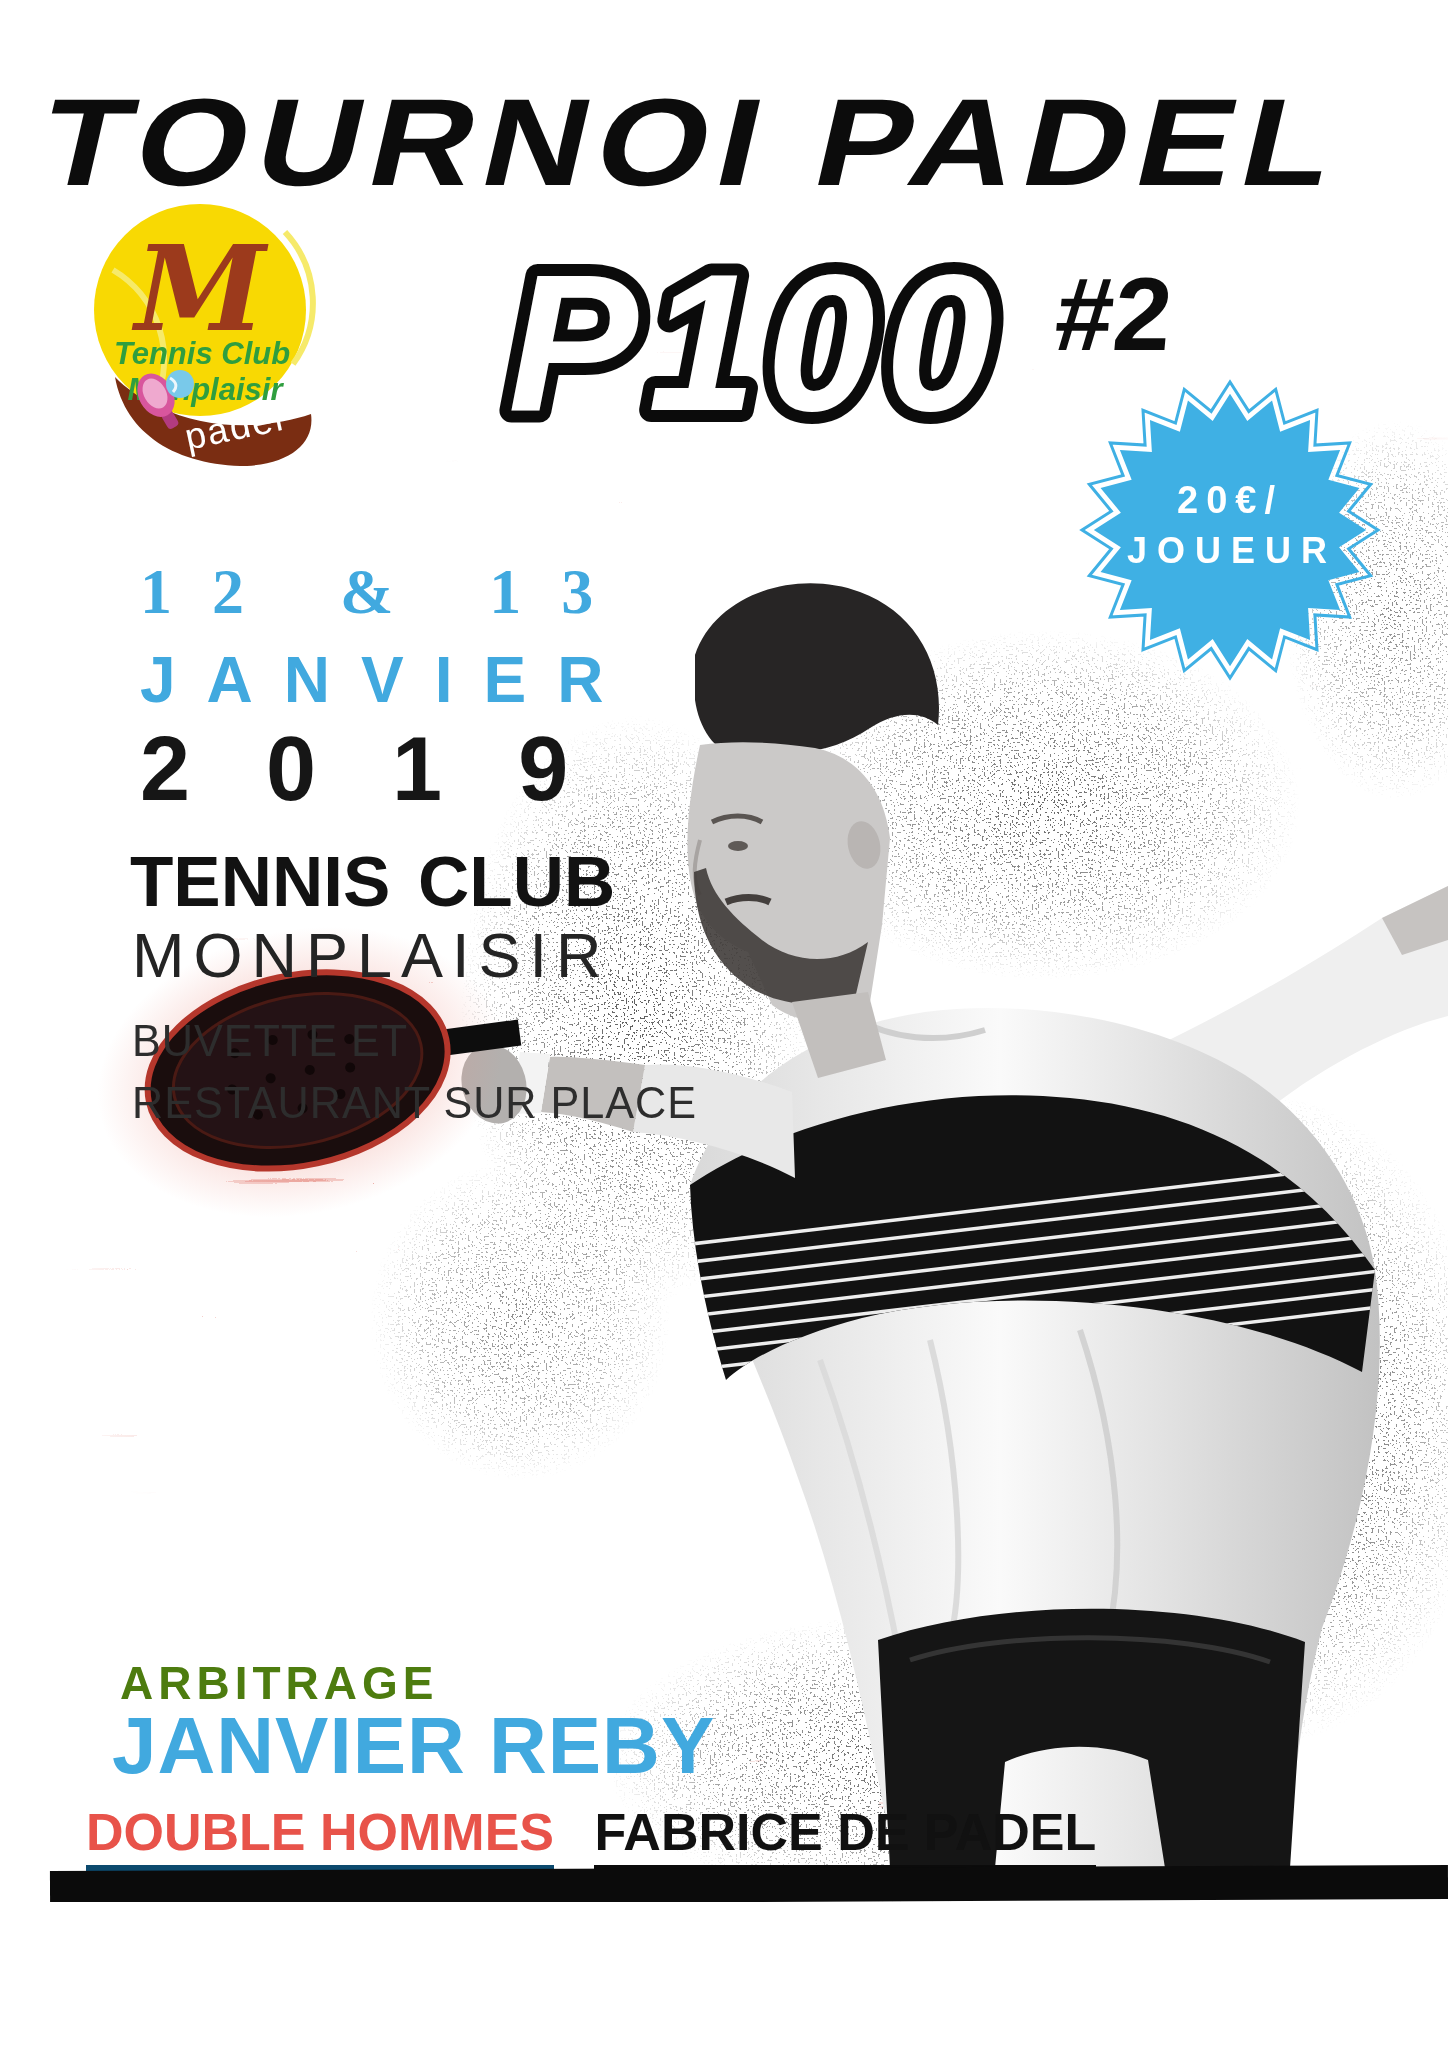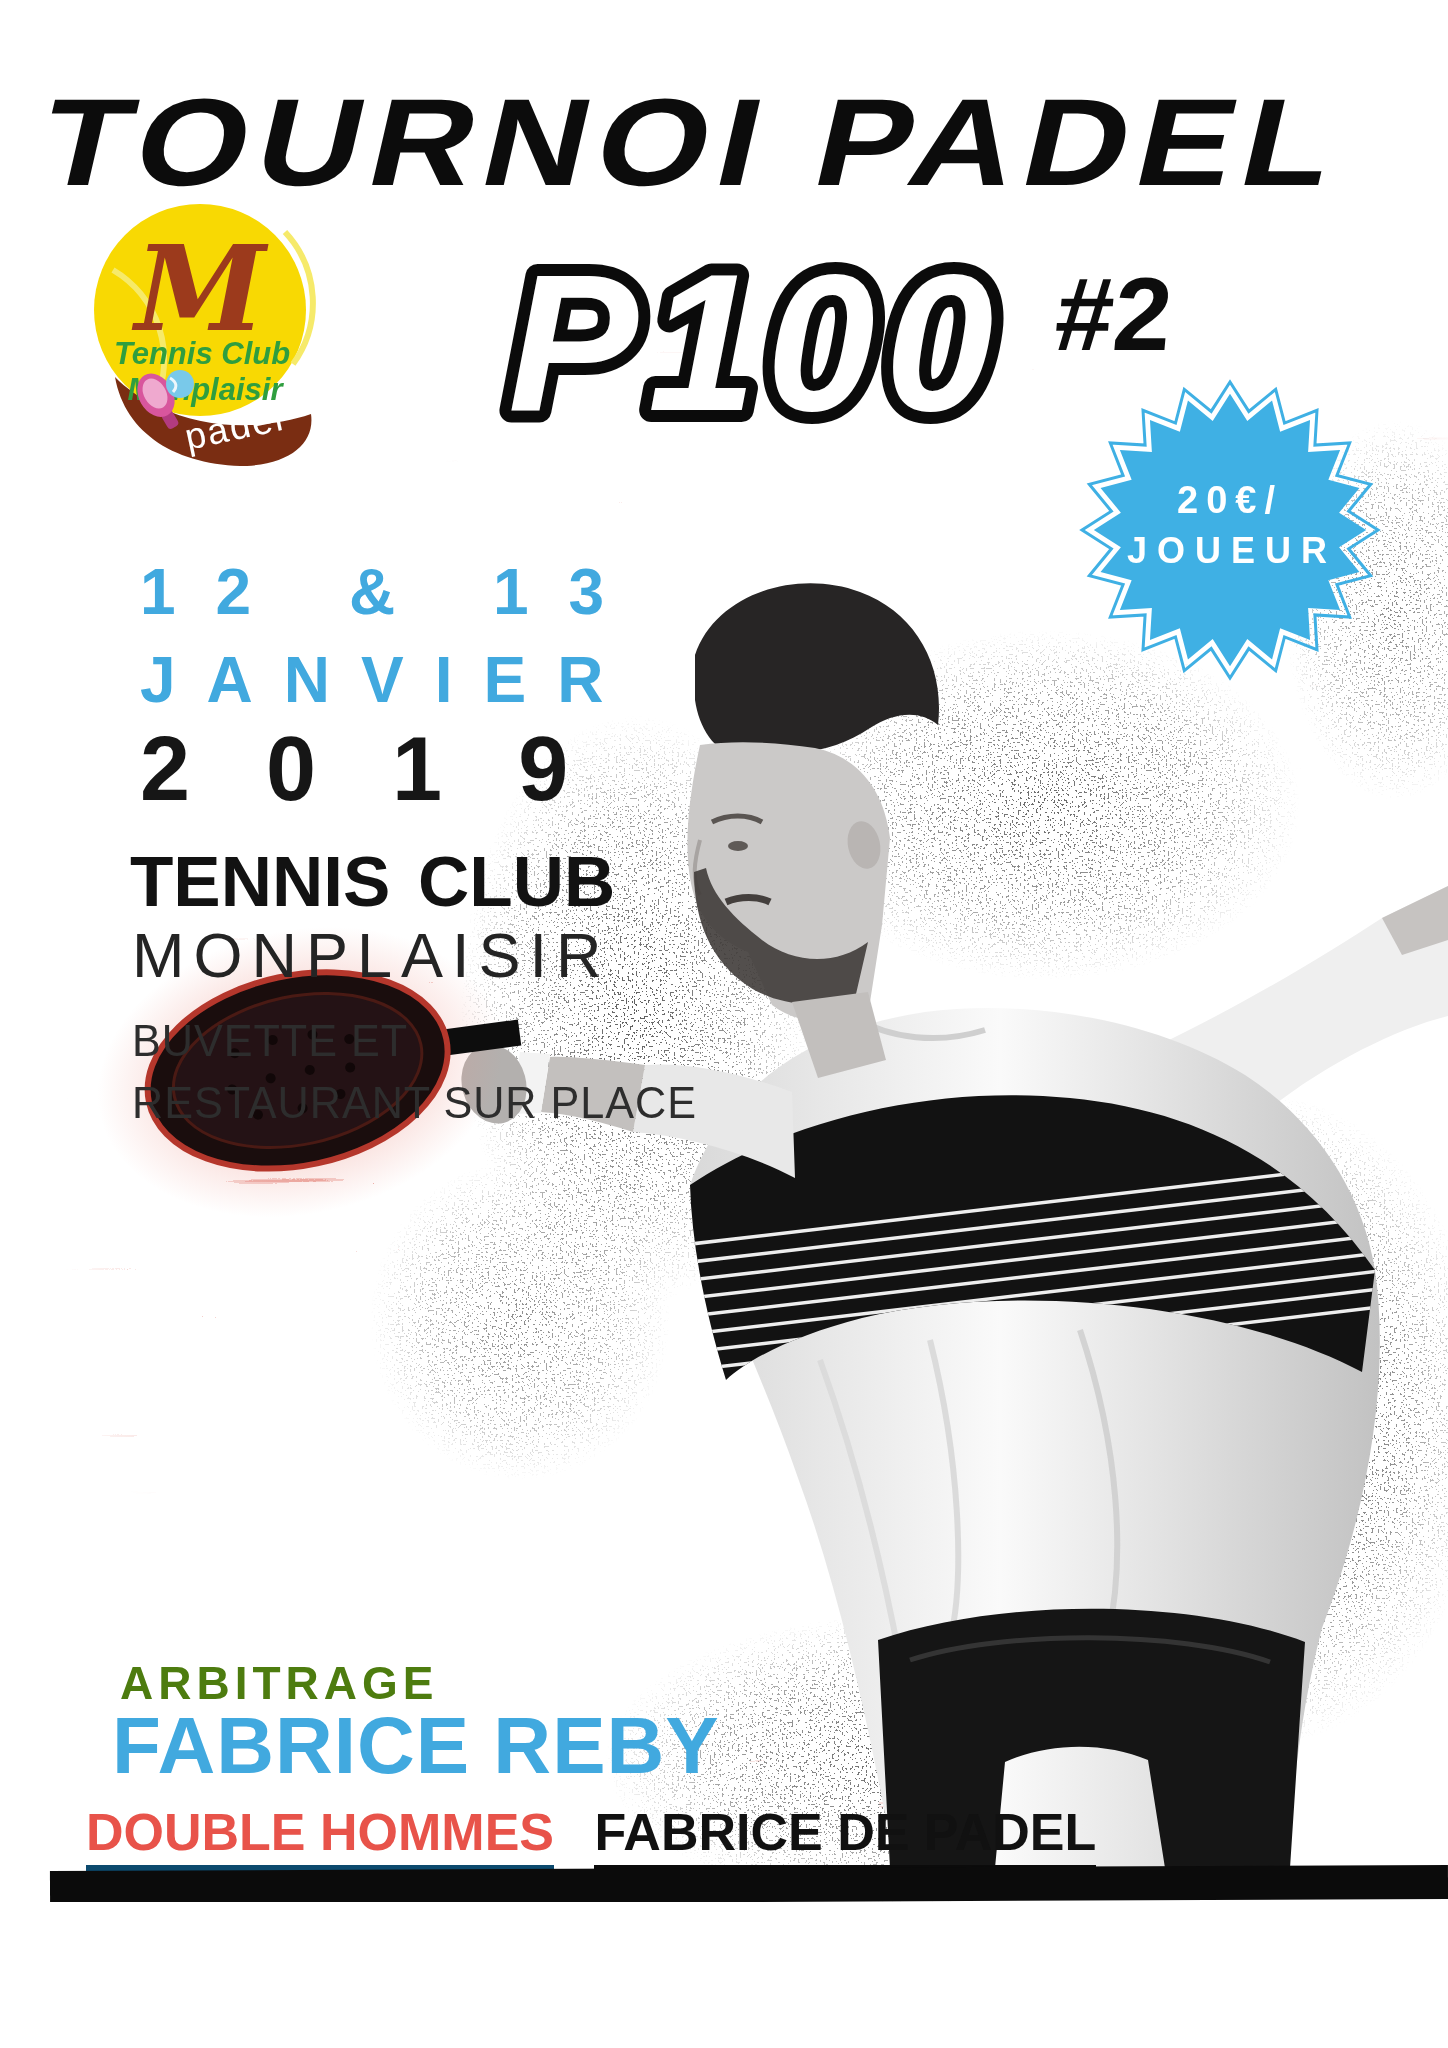--- a/index.html
+++ b/index.html
@@ -7,21 +7,21 @@
           font-family:"Liberation Sans",sans-serif;}
   .abs{position:absolute;}
   
   #art{position:absolute;left:0;top:0;z-index:1;}
   .z3{z-index:3;} .z4{z-index:4;} .z5{z-index:5;}
   
   .title{left:58px;top:80px;font-size:124px;font-weight:900;color:#0c0c0c;white-space:nowrap;
          letter-spacing:8px;transform:skewX(-13deg) scaleX(1.16);transform-origin:left top;line-height:1;}
   .edition{left:1056px;top:262px;font-size:104px;font-weight:900;color:#0d0d0d;transform:skewX(-5deg);line-height:1;}
   
-  .d1{left:140px;top:560px;font-size:64px;font-weight:900;color:#41a9df;letter-spacing:40px;white-space:nowrap;line-height:1;}
+  .d1{left:140px;top:560px;font-size:64px;font-weight:900;color:#41a9df;letter-spacing:40px;white-space:nowrap;line-height:1;font-family:Liberation Serif, serif;}
   .d2{left:140px;top:648px;font-size:64px;font-weight:900;color:#41a9df;letter-spacing:31px;white-space:nowrap;line-height:1;}
   .d3{left:140px;top:724px;font-size:90px;font-weight:700;color:#161616;letter-spacing:76px;white-space:nowrap;line-height:1;}
   .venue1{left:130px;top:846px;font-size:71px;font-weight:900;color:#121212;word-spacing:8px;white-space:nowrap;line-height:1;}
   .venue2{left:132px;top:924px;font-size:63px;font-weight:400;color:#242424;letter-spacing:9px;white-space:nowrap;line-height:1;}
   .amen{font-size:45px;font-weight:400;color:#2d2d2d;letter-spacing:1px;white-space:nowrap;line-height:1;
         transform:scaleX(.96);transform-origin:left top;}
   .amen1{left:132px;top:1018px;} .amen2{left:132px;top:1080px;}
   
   .arb{left:120px;top:1660px;font-size:46px;font-weight:700;color:#4d7c0f;letter-spacing:5px;line-height:1;}
   .ref{left:112px;top:1706px;font-size:80px;font-weight:900;color:#41a9df;letter-spacing:1px;line-height:1;white-space:nowrap;}
@@ -208,21 +208,21 @@
 
   <div class="abs d1 z4">12 &amp; 13</div>
   <div class="abs d2 z4">JANVIER</div>
   <div class="abs d3 z4">2019</div>
   <div class="abs venue1 z4">TENNIS CLUB</div>
   <div class="abs venue2 z4">MONPLAISIR</div>
   <div class="abs amen amen1 z4">BUVETTE ET</div>
   <div class="abs amen amen2 z4">RESTAURANT SUR PLACE</div>
 
   <div class="abs arb z4">ARBITRAGE</div>
-  <div class="abs ref z4">FABRICE REBY</div>
+  <div class="abs ref z4">JANVIER REBY</div>
 
   <div class="abs category-row z4">
     <span class="cat-red">DOUBLE HOMMES</span>
     <span class="cat-black">FABRICE DE PADEL</span>
   </div>
   <div class="abs black-bar z5"></div>
 
   <div class="abs footer z5">
     
     

